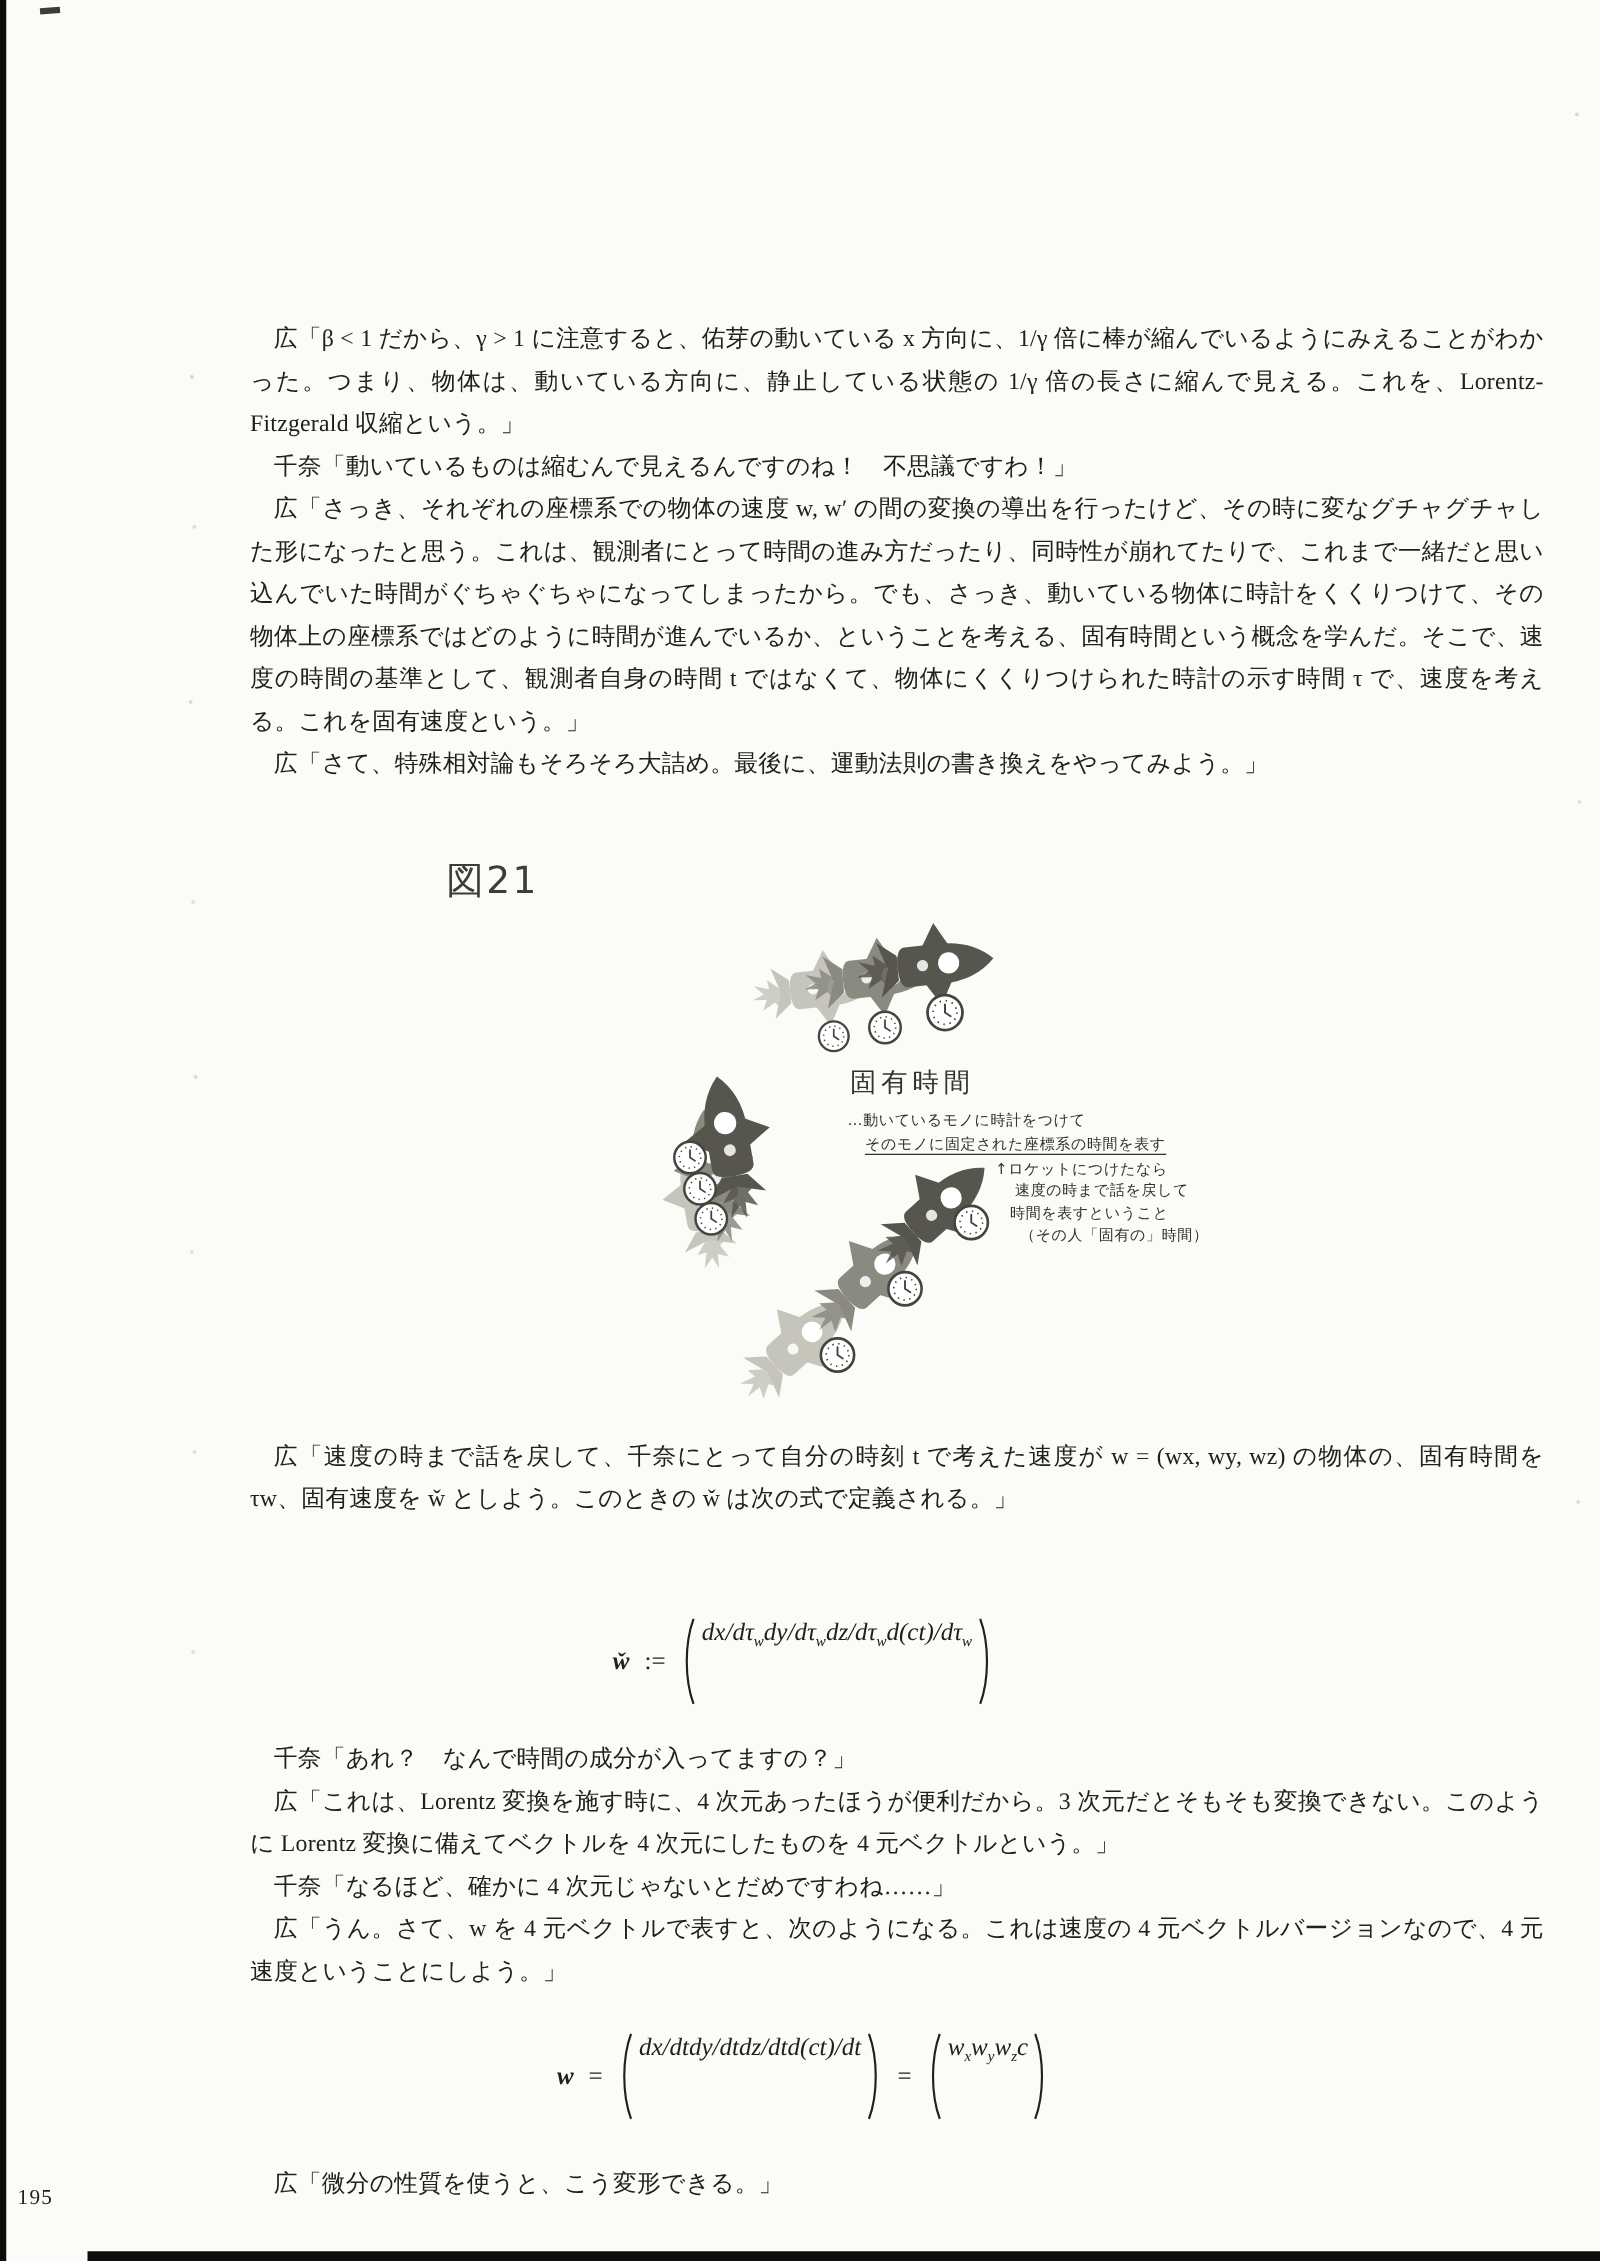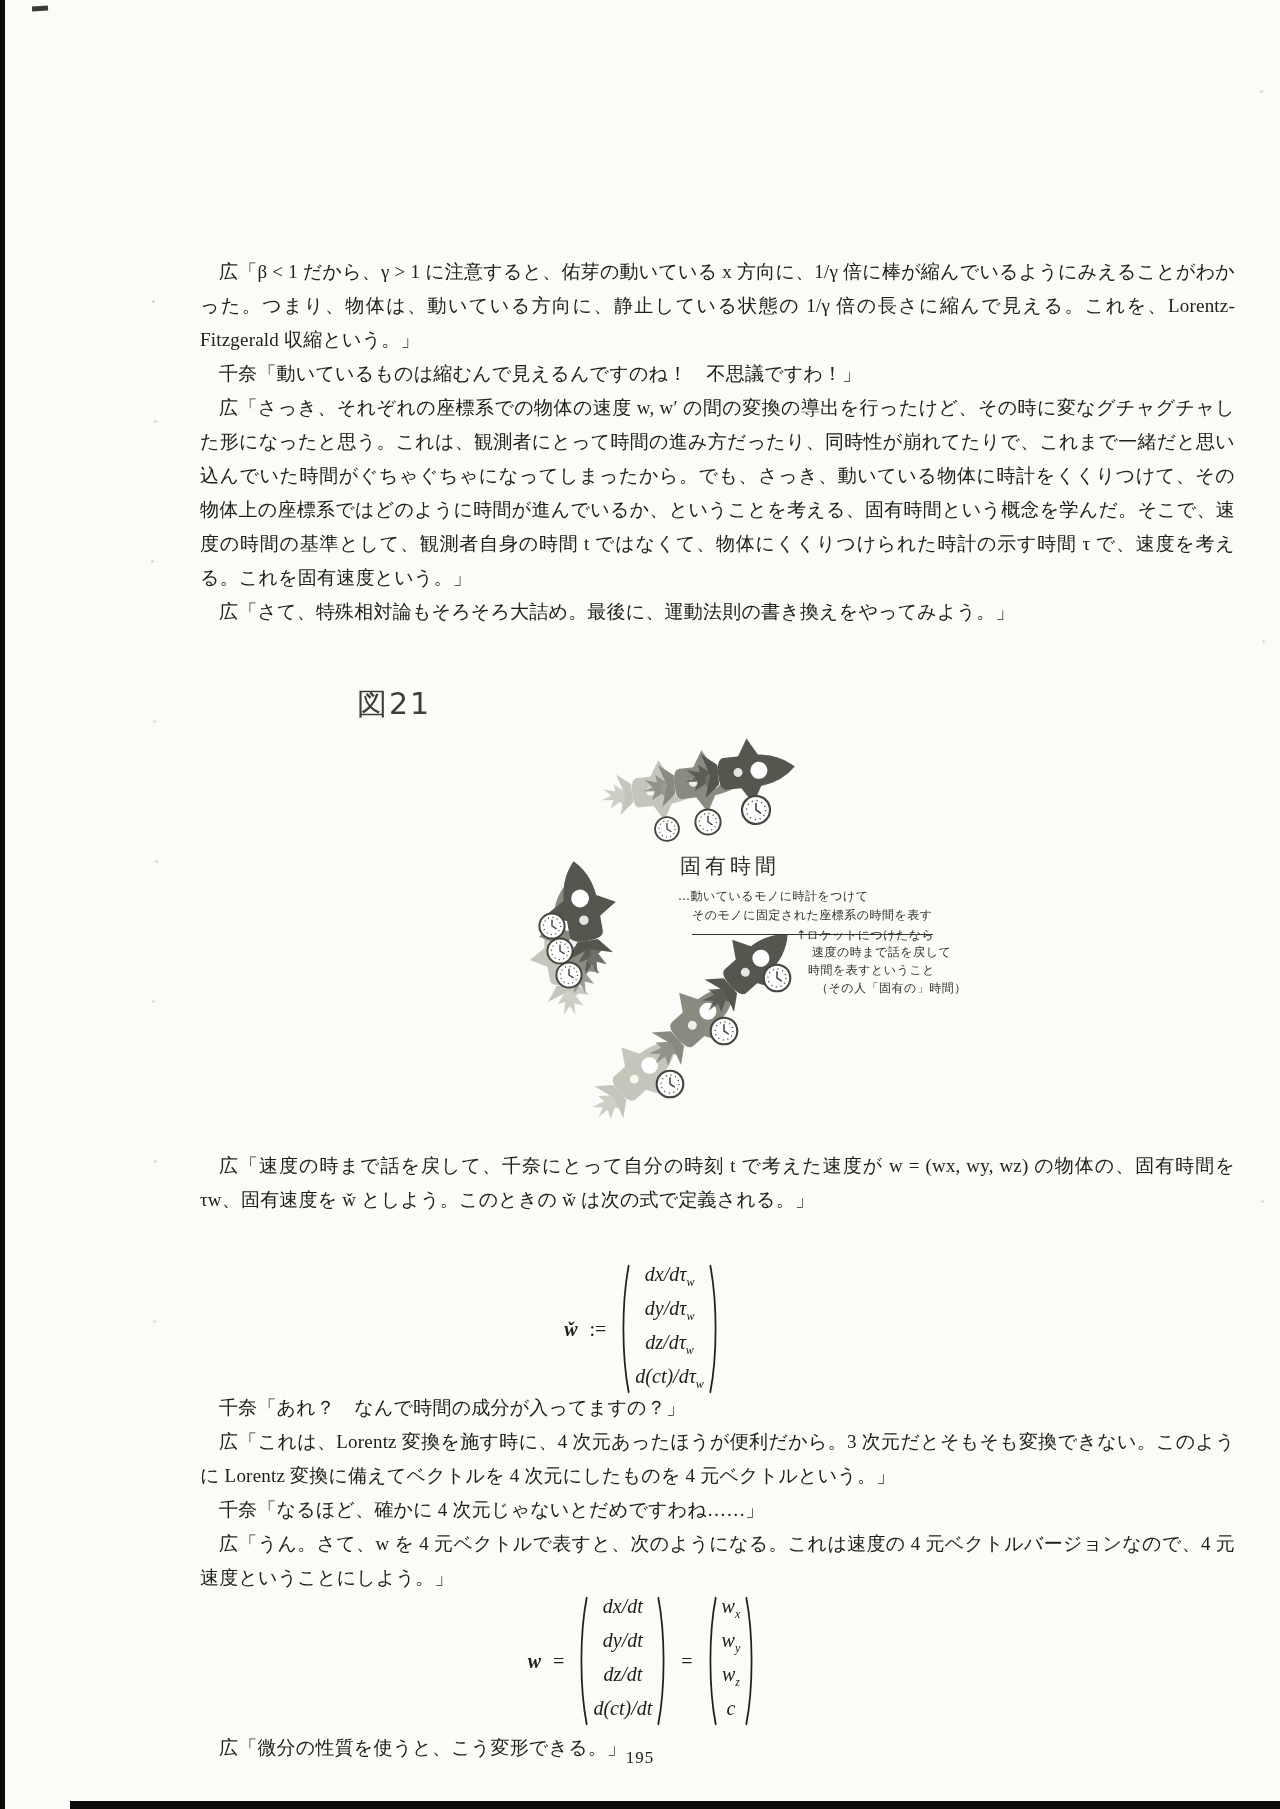--- a/index.html
+++ b/index.html
@@ -37,40 +37,40 @@
   .rk-light{color:var(--rocket-light,#c6c5bc);}
   .clk{color:var(--clock,#45443f);}
   .hw{
     position:absolute;
     font-family:"DejaVu Sans","Liberation Sans",sans-serif;
     font-size:12px;line-height:18px;letter-spacing:0.5px;
     color:var(--handwriting,#32312d);
     white-space:nowrap;
   }
   .hw-title{font-size:21px;letter-spacing:4px;}
-  .hw-underline{border-bottom:1.5px solid var(--handwriting,#32312d);padding-bottom:12px;}
+  .hw-underline{border-bottom:1.5px solid var(--handwriting,#32312d);padding-bottom:1px;}
   
   .formula{
     display:flex;justify-content:center;align-items:center;
     gap:10px;margin:0 150px 0 0;
     font-size:20px;font-style:italic;
   }
   .formula.f1{margin-top:60px;height:104px;margin-bottom:10px;}
   .formula.f2{margin-top:6px;height:120px;margin-bottom:10px;}
   .f-lhs{font-weight:bold;}
   .f-rel{font-style:normal;padding:0 2px;}
   .vector{display:flex;align-items:stretch;}
   .paren{width:13px;height:auto;align-self:stretch;}
-  .vrows{display:flex;flex-direction:column;justify-content:flex-start;padding:0 4px;}
+  .vrows{display:flex;flex-direction:row;justify-content:flex-start;padding:0 4px;}
   .vrow{line-height:26px;text-align:center;white-space:nowrap;}
   .vrow sub{font-size:12px;}
   
   .page-number{
     position:absolute;left:0;right:14px;top:1748px;
-    text-align:center;font-size:17px;letter-spacing:1px;padding-left:14px;
+    text-align:left;font-size:17px;letter-spacing:1px;padding-left:14px;
   }
   .scan-edge-left{
     position:absolute;left:0;top:0;width:5px;height:1809px;
     background:var(--scan-edge,#0c0c0c);
   }
   .scan-edge-bottom{
     position:absolute;left:70px;right:0;bottom:0;height:8px;
     background:var(--scan-edge,#0c0c0c);
   }
   .scan-mark-topleft{

